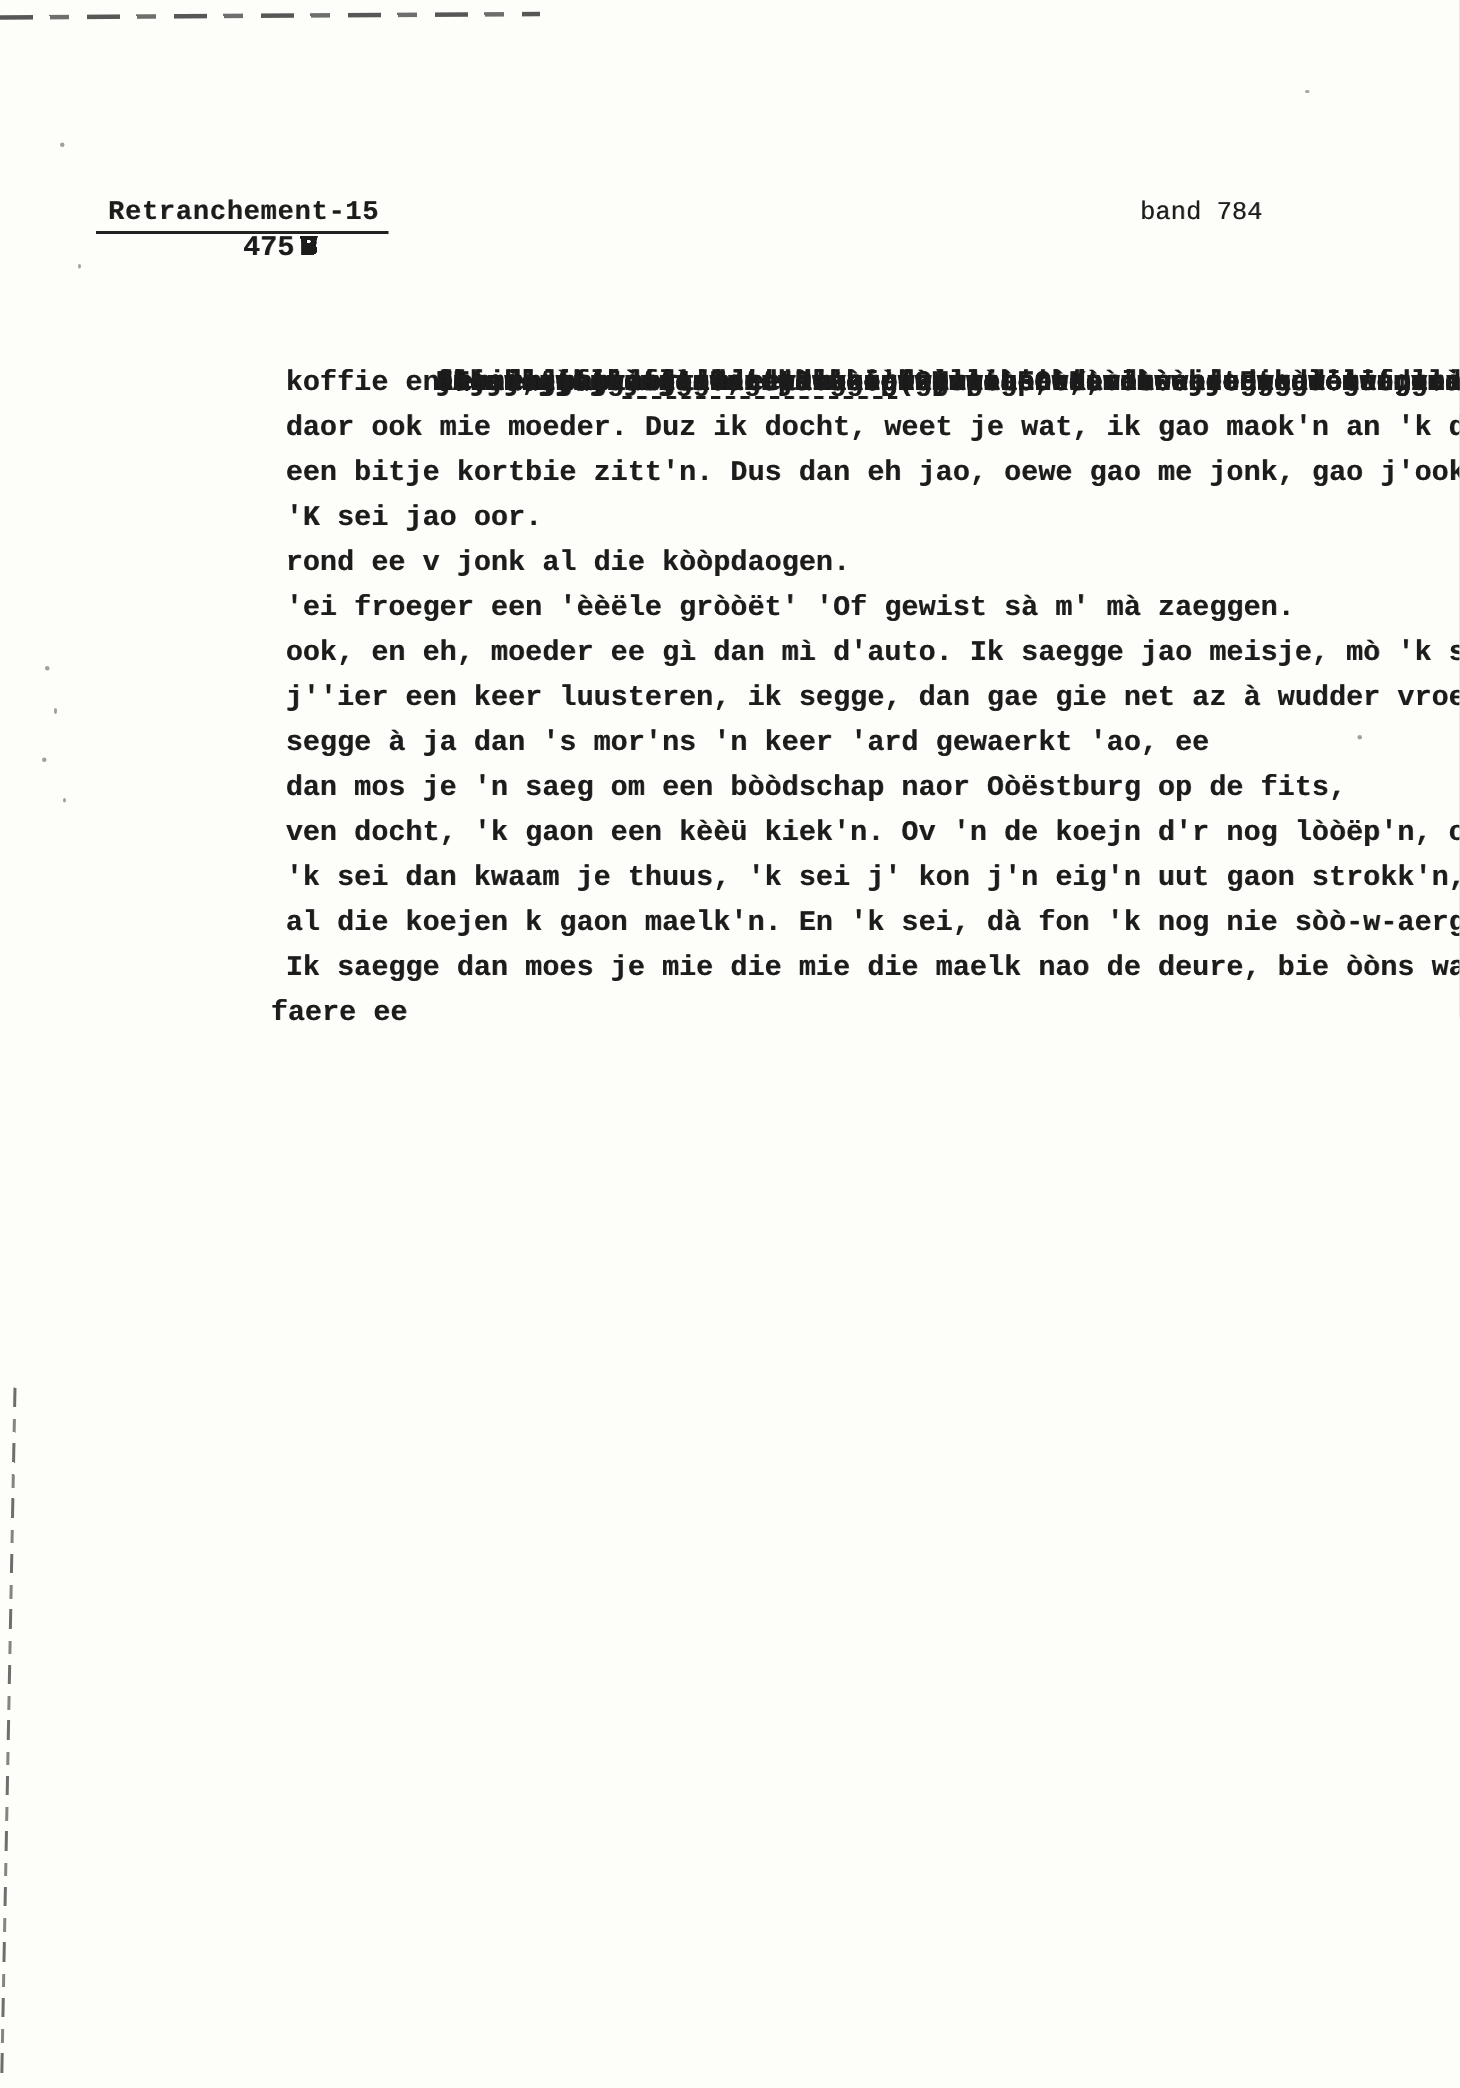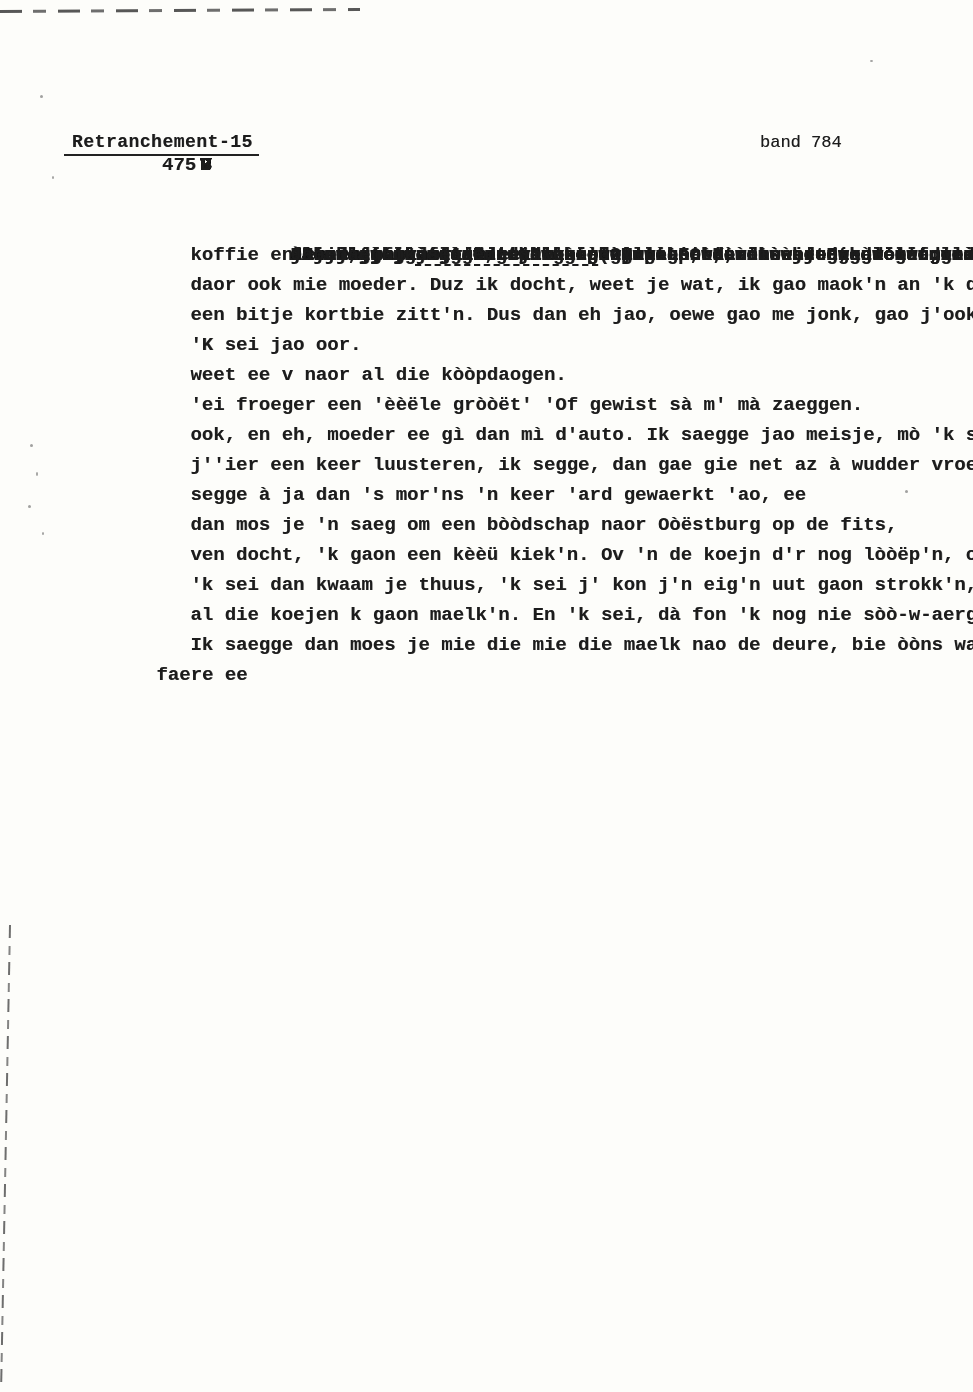--- a/index.html
+++ b/index.html
@@ -29,21 +29,21 @@
   
   .transcript { position:absolute; top:150px; left:0; width:100%; }
   .line {
     position:relative;
     height:30px; line-height:30px;
     padding-left:122px;
     font-size:19px;
     white-space:pre;
     font-weight:bold;
   }
-  .line.cont-left { padding-left:88px; }
+  .line.cont-left { padding-left:112px; }
   .margin-num { position:absolute; left:62px; top:0; }
   .speaker { position:absolute; left:100px; top:0; }
   .u-dashed {
     text-decoration:underline;
     text-decoration-style:dashed;
     text-decoration-thickness:1.5px;
     text-underline-offset:4px;
   }
   
   .top-rule {
@@ -131,21 +131,21 @@
       <span class="text"><span>Dus asjeblieft. En 't waor'n paptaort'n dà weet ik wel oor.</span></span>
     </div>
       <div class="line speaker">
       <span class="margin-num"></span>
       <span class="speaker">P</span>
       <span class="text"><span>Jao dà wao </span><span class="u-dashed">j''ao d'n Plenie</span><span>(?) van Oòstwissebrugge de w die w die gieng toen nog x</span></span>
     </div>
       <div class="line cont">
       <span class="margin-num"></span>
       <span class="speaker"></span>
-      <span class="text"><span>weet ee v naor al die kòòpdaogen.</span></span>
+      <span class="text"><span>rond ee v jonk al die kòòpdaogen.</span></span>
     </div>
       <div class="line speaker">
       <span class="margin-num"></span>
       <span class="speaker">B</span>
       <span class="text"><span>Jà.</span></span>
     </div>
       <div class="line speaker">
       <span class="margin-num"></span>
       <span class="speaker">V</span>
       <span class="text"><span>Jao wè jao.</span></span>

